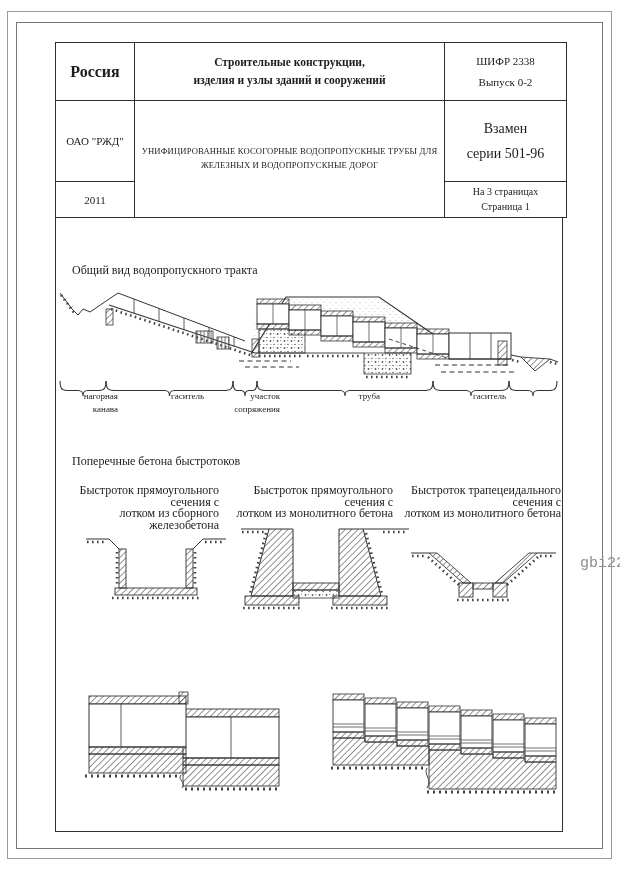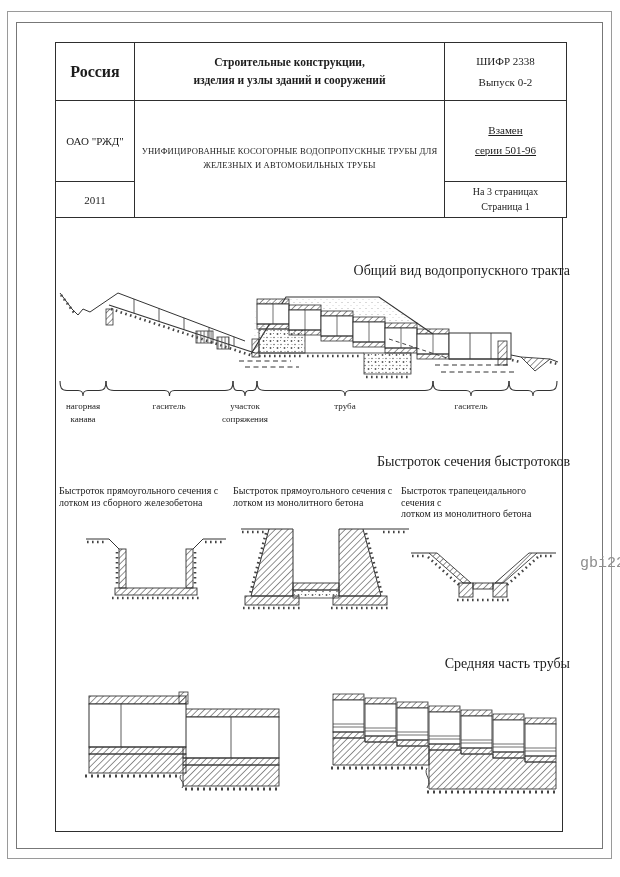--- a/index.html
+++ b/index.html
@@ -12,36 +12,36 @@
   .ml{white-space:pre-line;}
   table.hdr{position:absolute;left:55px;top:42px;width:511px;border-collapse:collapse;
         table-layout:fixed;}
   table.hdr td{border:1.6px solid #2e2e2e;text-align:center;vertical-align:middle;
         padding:2px 4px;box-sizing:border-box;}
   .cell-country{font-size:16px;font-weight:bold;}
   .cell-category{font-size:11.5px;font-weight:bold;line-height:1.55;margin-top:32px;}
   .cell-code{font-size:11px;line-height:1.9;}
   .cell-org{font-size:11px;}
   .cell-title{font-size:8.6px;line-height:1.6;letter-spacing:.15px;}
-  .cell-replaces{font-size:11px;line-height:1.8;text-decoration:underline;}
+  .cell-replaces{font-size:14px;line-height:1.8;}
   .cell-year{font-size:11px;}
   .cell-pages{font-size:10px;line-height:1.45;}
   .frame{position:absolute;left:55px;top:217px;width:508px;height:615px;
         border:1.7px solid #2e2e2e;box-sizing:border-box;}
-  .sec-title{position:absolute;left:8px;width:100%;text-align:right;font-size:14px;}
+  .sec-title{position:absolute;left:16px;width:100%;text-align:left;font-size:12px;}
   .t1{top:45px;}
   .t2{top:236px;}
   .t3{top:438px;}
   .svg1{position:absolute;left:3px;top:65px;}
   .svg2{position:absolute;left:3px;top:298px;}
   .svg3{position:absolute;left:3px;top:471px;}
-  .blabel{position:absolute;top:182px;width:70px;font-size:9px;line-height:13px;
-        text-align:center;}
-  .caption{position:absolute;top:267px;width:160px;font-size:10px;line-height:11.5px;
-        text-align:left;}
+  .blabel{position:absolute;top:172px;width:70px;font-size:9px;line-height:13px;
+        text-align:right;}
+  .caption{position:absolute;top:267px;width:160px;font-size:12px;line-height:11.5px;
+        text-align:right;}
   .watermark{position:absolute;left:580px;top:555px;font-size:15px;color:#8d8d8d;
         font-family:Liberation Mono, monospace;}
   svg{display:block;}
 </style>
 </head>
 <body>
 
 <div class="page">
   <div class="border-outer"></div>
   <div class="border-inner"></div>
@@ -56,21 +56,21 @@
         <tr style="height:58px">
       <td class="cell-country">Россия</td>
       <td class="cell-category ml">Строительные конструкции,
 изделия и узлы зданий и сооружений</td>
       <td class="cell-code ml">ШИФР 2338
 Выпуск 0-2</td>
     </tr>
     <tr style="height:81px">
       <td class="cell-org">ОАО "РЖД"</td>
       <td class="cell-title ml" rowspan="2">УНИФИЦИРОВАННЫЕ КОСОГОРНЫЕ ВОДОПРОПУСКНЫЕ ТРУБЫ ДЛЯ
-ЖЕЛЕЗНЫХ И АВТОМОБИЛЬНЫХ ТРУБЫ</td>
+ЖЕЛЕЗНЫХ И ВОДОПРОПУСКНЫЕ ДОРОГ</td>
       <td class="cell-replaces ml">Взамен
 серии 501-96</td>
     </tr>
     <tr style="height:36px">
       <td class="cell-year">2011</td>
       <td class="cell-pages ml">На 3 страницах
 Страница 1</td>
     </tr>
   </tbody>
     </table>
@@ -184,21 +184,21 @@
     </svg>
 
     <div class="blabel ml" style="left:-8px">нагорная
 канава</div>
     <div class="blabel ml" style="left:78px">гаситель</div>
     <div class="blabel ml" style="left:154px">участок
 сопряжения</div>
     <div class="blabel ml" style="left:254px">труба</div>
     <div class="blabel ml" style="left:380px">гаситель</div>
 
-    <div class="sec-title t2">Быстроток сечения быстротоков</div>
+    <div class="sec-title t2">Поперечные бетона быстротоков</div>
 
     <div class="caption ml" style="left:3px">Быстроток прямоугольного сечения с
 лотком из сборного железобетона</div>
     <div class="caption ml" style="left:177px">Быстроток прямоугольного сечения с
 лотком из монолитного бетона</div>
     <div class="caption ml" style="left:345px">Быстроток трапецеидального сечения с
 лотком из монолитного бетона</div>
 
     <svg class="svg2" width="500" height="115" viewBox="0 0 500 115">
       <defs>
@@ -251,21 +251,20 @@
         <rect x="434" y="67" width="14" height="14" fill="url(#hB)" stroke="#333" stroke-width="0.9"></rect>
         <rect x="414" y="67" width="20" height="6" fill="url(#hB)" stroke="#333" stroke-width="0.9"></rect>
         <path d="M478,37 L470,37 L436,67 L444,67 Z" fill="url(#hB)" stroke="#333" stroke-width="0.9"></path>
         <path d="M479,41 L448,69" fill="none" stroke="#444" stroke-width="2.6" stroke-dasharray="1.6 3.4"></path>
         <path d="M478,37 H497" fill="none" stroke="#333" stroke-width="1"></path>
         <path d="M481,40 H495" fill="none" stroke="#444" stroke-width="2.6" stroke-dasharray="1.6 3.4"></path>
         <path d="M398,84 H450" fill="none" stroke="#444" stroke-width="2.6" stroke-dasharray="1.6 3.4"></path>
       </g>
     </svg>
 
-    <div class="sec-title t3">Средняя часть трубы</div>
 
     <svg class="svg3" width="500" height="112" viewBox="0 0 500 112">
       <defs>
         <pattern id="hC" width="4.5" height="4.5" patternUnits="userSpaceOnUse" patternTransform="rotate(45)">
           <line x1="0" y1="0" x2="0" y2="4.5" stroke="#3a3a3a" stroke-width="1.1"></line>
         </pattern>
         <g id="tseg">
           <rect x="0" y="0" width="31" height="6" fill="url(#hC)" stroke="#333" stroke-width="0.8"></rect>
           <rect x="0" y="6" width="31" height="32" fill="#fff" stroke="#333" stroke-width="0.9"></rect>
           <line x1="0" y1="30" x2="31" y2="30" stroke="#333" stroke-width="0.7"></line>

